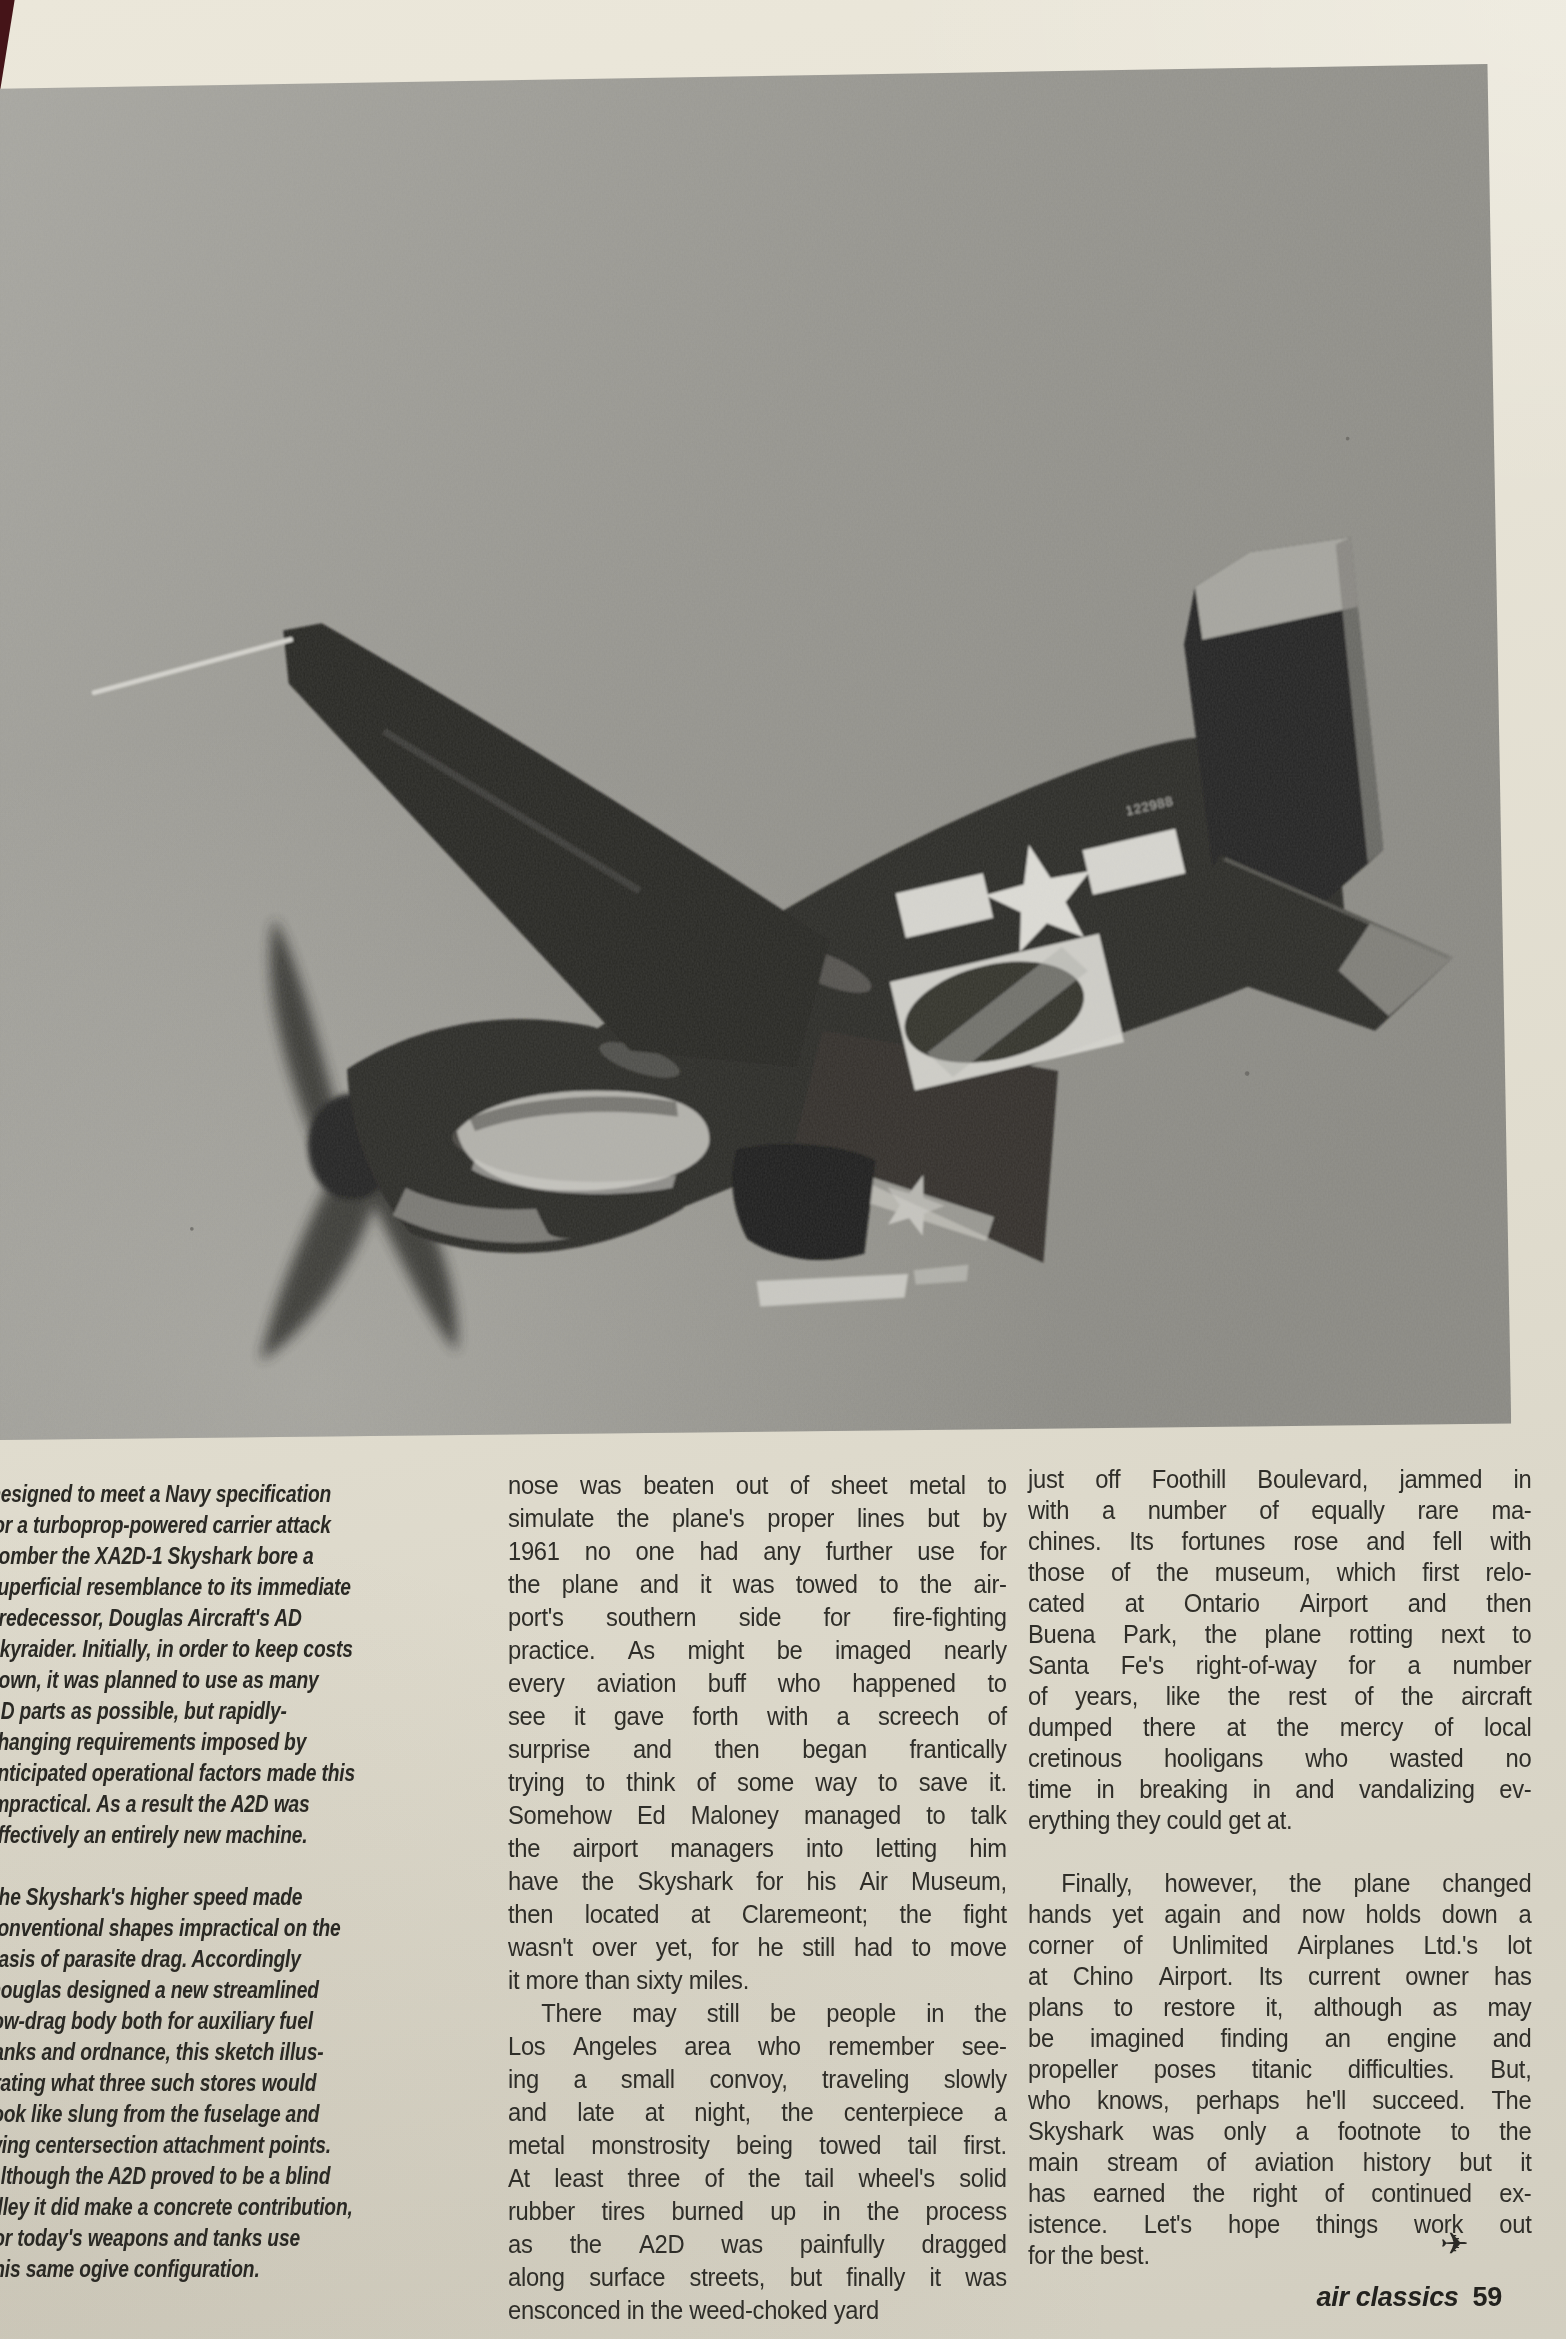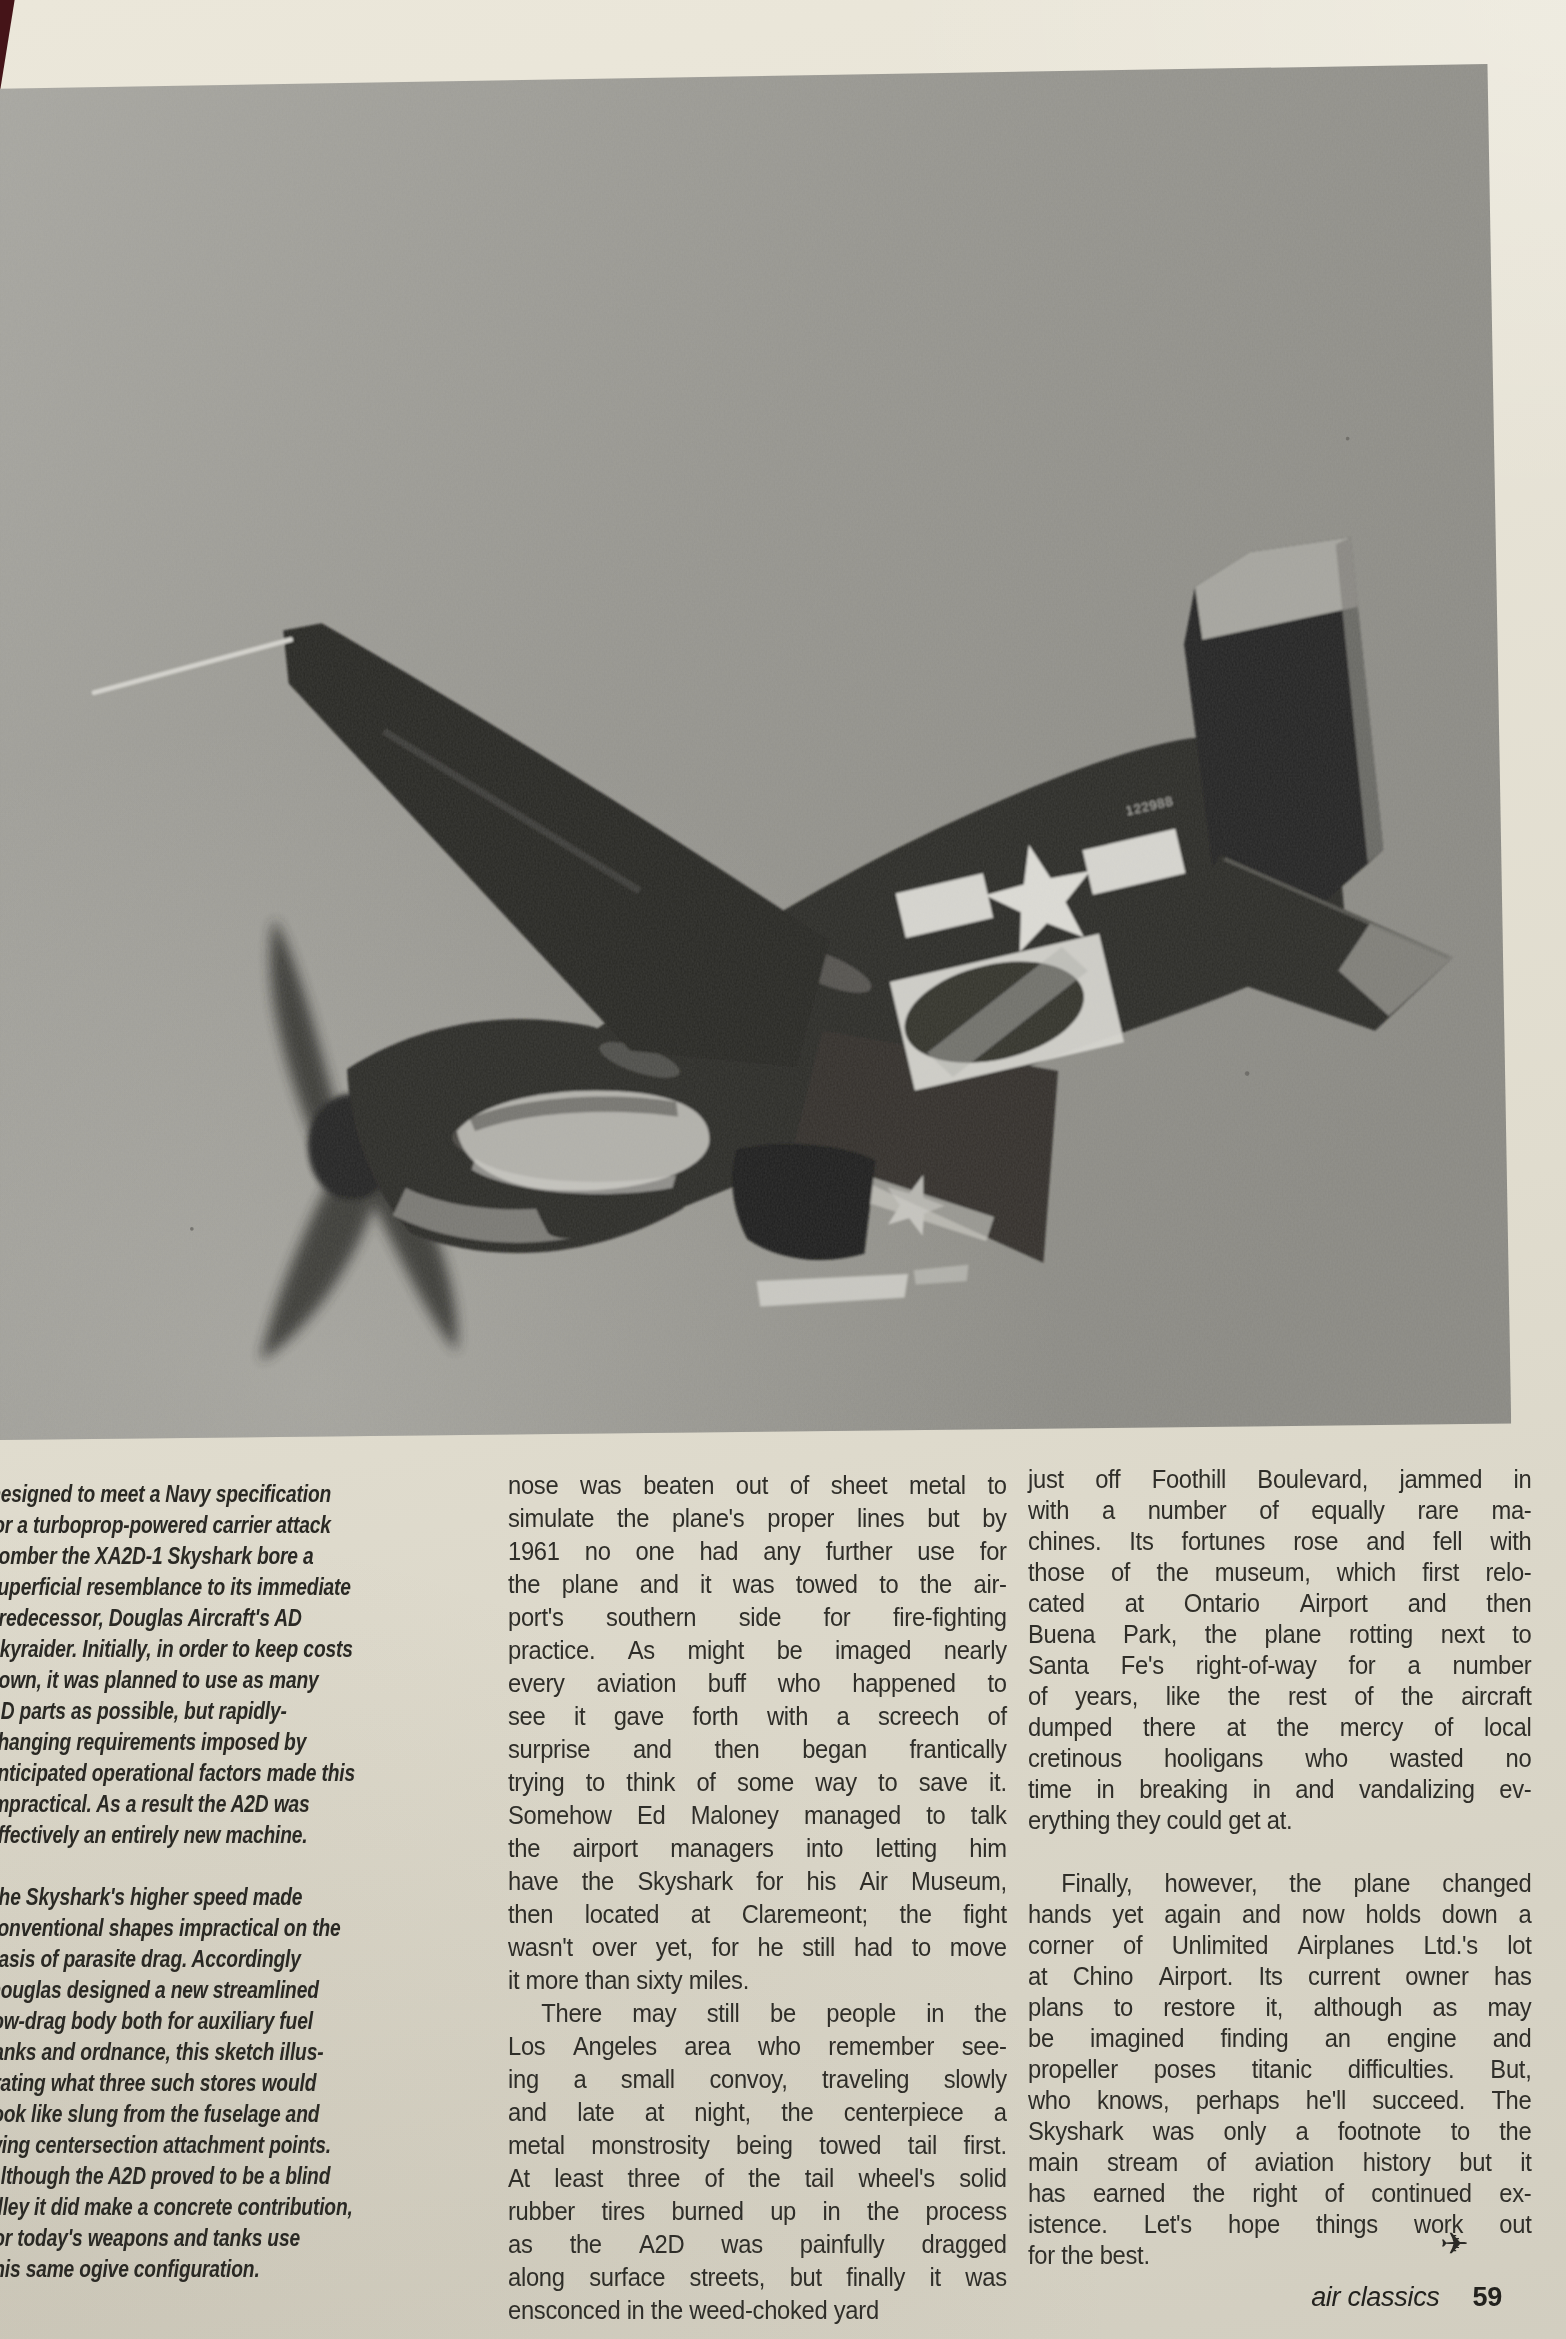--- a/index.html
+++ b/index.html
@@ -34,22 +34,22 @@
   .justify .ln.j{display:flex;justify-content:space-between;}
   .para.indent .ln:first-child{padding-left:35px;}
   #end-plane{
     position:absolute;left:1442px;top:2226px;font-size:30px;color:#2b2a26;
     transform:scaleX(1.15);letter-spacing:0;
   }
   #footer{
     position:absolute;left:1051px;top:2282px;width:451px;text-align:right;color:#23221e;
     font-size:27px;letter-spacing:-0.3px;
   }
-  #footer .mag{font-style:italic;font-weight:normal;}
-  #footer .pagenum{font-weight:bold;margin-left:33px;}
+  #footer .mag{font-style:italic;font-weight:bold;}
+  #footer .pagenum{font-weight:bold;margin-left:14px;}
 </style>
 </head>
 <body>
 
 <svg id="photo-svg" width="1566" height="1462" viewBox="0 0 1714 1600" aria-hidden="true">
   <defs>
     <linearGradient id="sky" x1="0" y1="0" x2="1" y2="0.55">
       <stop offset="0" stop-color="#a8a7a1"></stop>
       <stop offset="0.5" stop-color="#96958f"></stop>
       <stop offset="1" stop-color="#8a8983"></stop>

